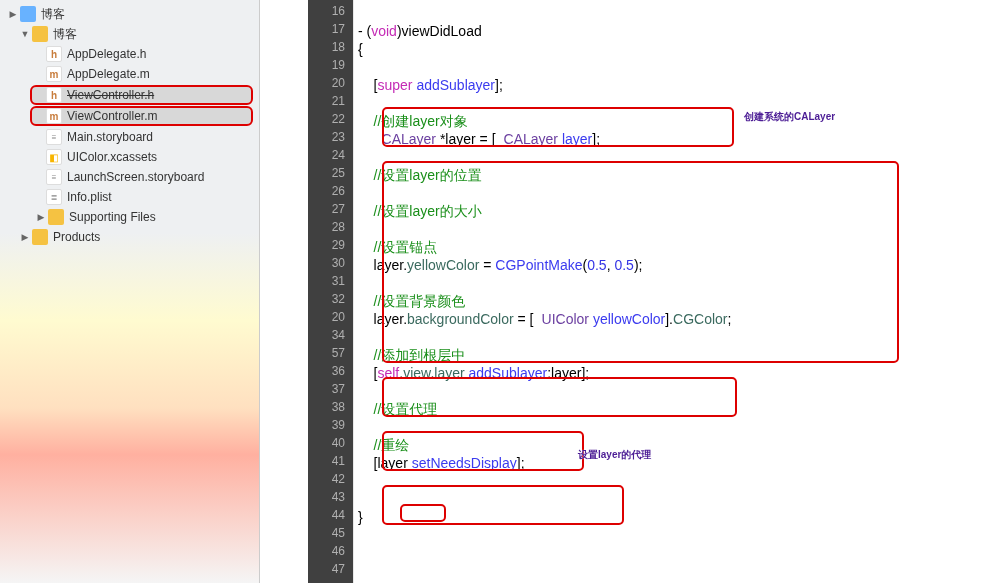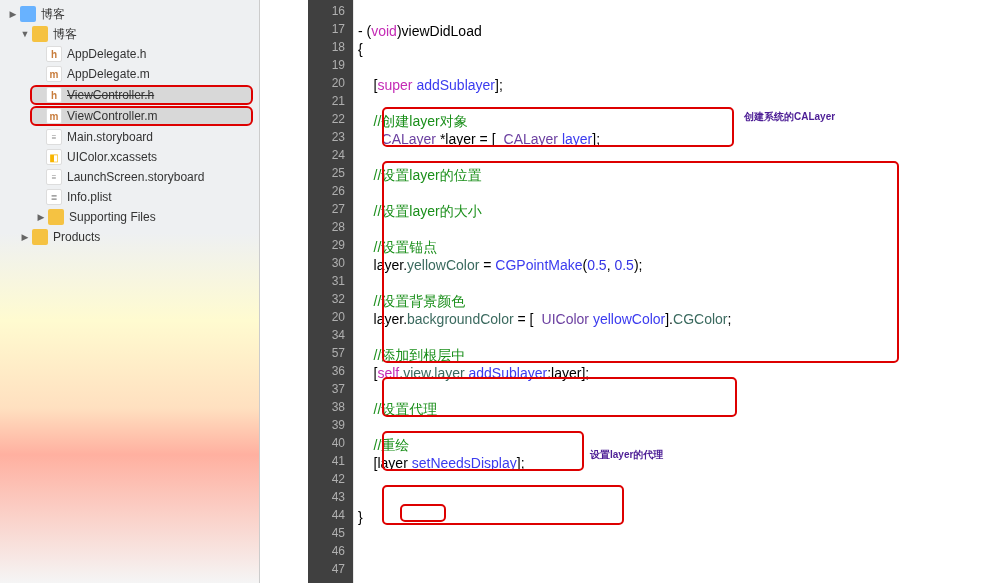--- a/index.html
+++ b/index.html
@@ -166,18 +166,18 @@
     <div class="line"><span class="pl">}</span></div>
 
     <div class="redbox" style="left:28px; top:107px; width:352px; height:40px;"></div>
     <div class="ann" style="left:390px; top:110px;">创建系统的CALayer</div>
 
     <div class="redbox" style="left:28px; top:161px; width:517px; height:202px;"></div>
 
     <div class="redbox" style="left:28px; top:377px; width:355px; height:40px;"></div>
 
     <div class="redbox" style="left:28px; top:431px; width:202px; height:40px;"></div>
-    <div class="ann" style="left:236px; top:448px;">设置layer的代理</div>
+    <div class="ann" style="left:224px; top:448px;">设置layer的代理</div>
 
     <div class="redbox" style="left:28px; top:485px; width:242px; height:40px;"></div>
     <div class="redbox" style="left:46px; top:504px; width:46px; height:18px;"></div>
   </div>
 </div>
 
 </body></html>

